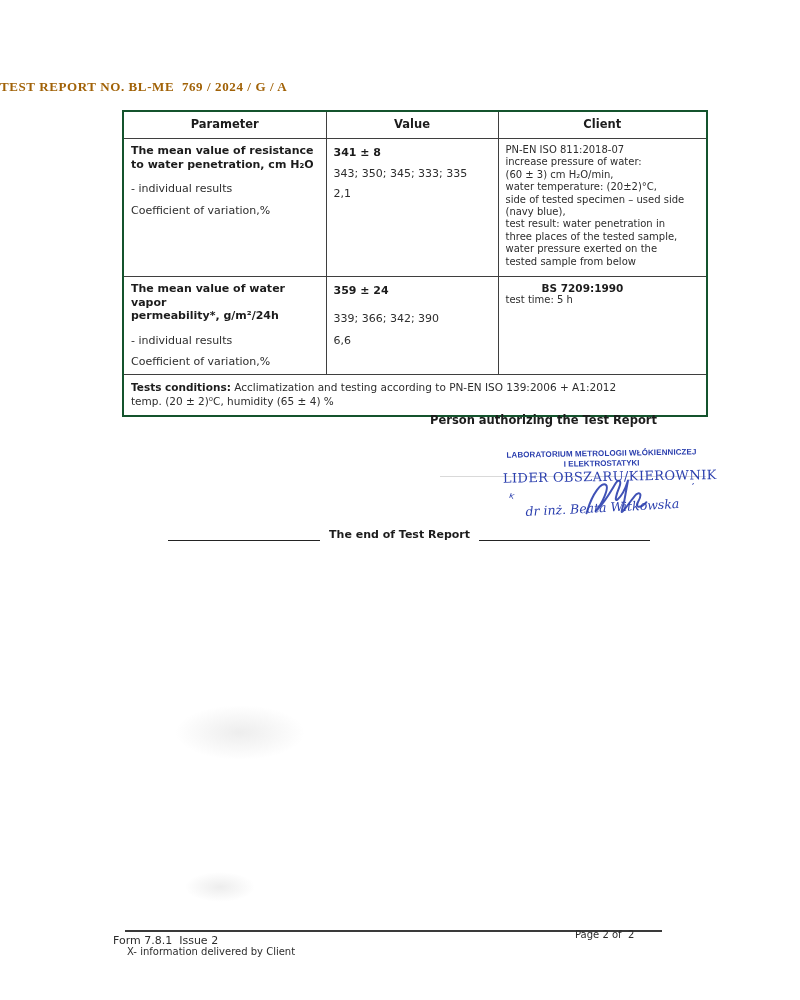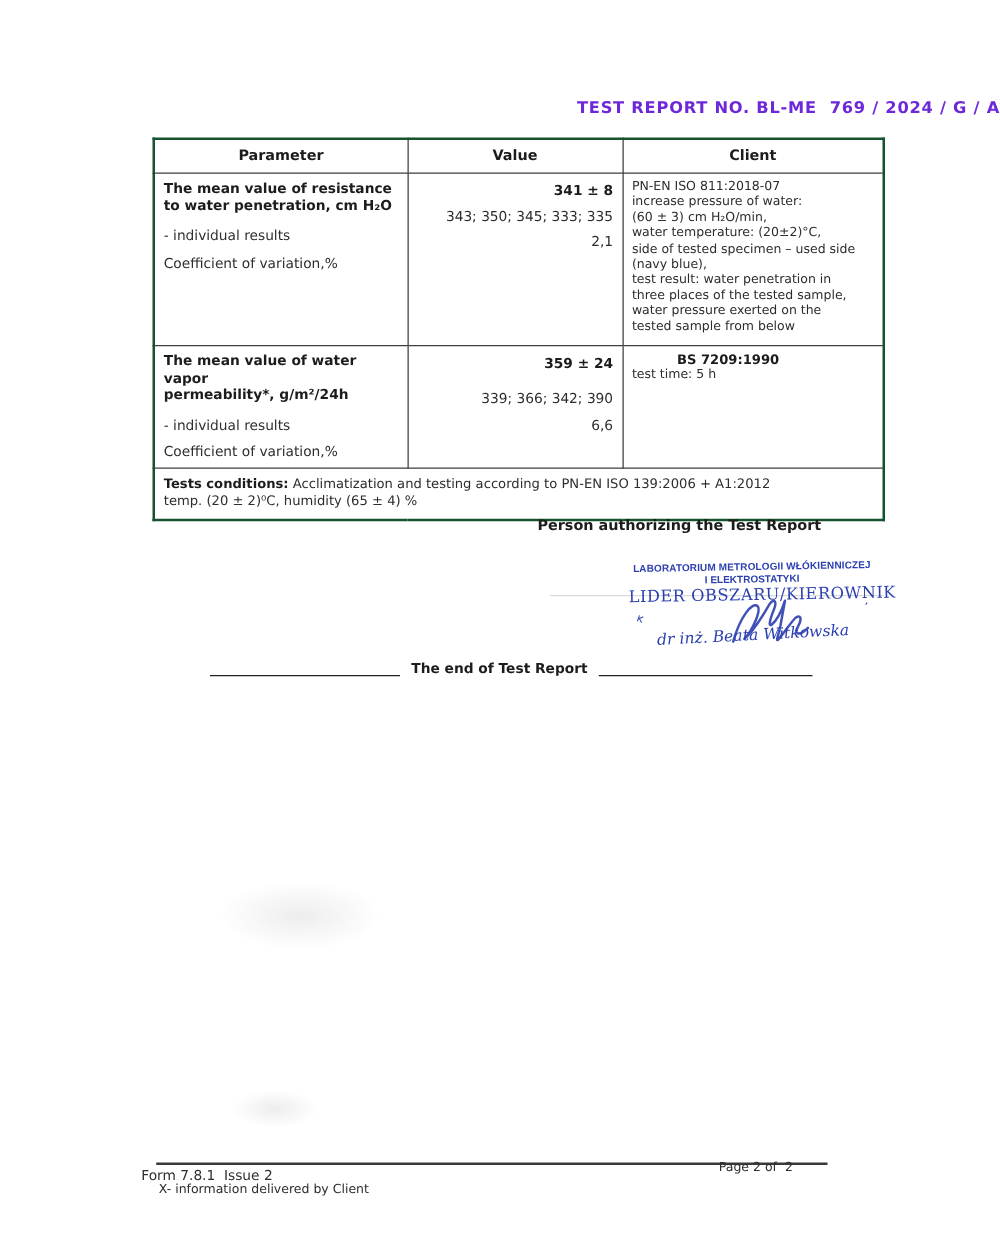--- a/index.html
+++ b/index.html
@@ -5,39 +5,39 @@
   html,body { margin:0; padding:0; background:#ffffff; }
   .page {
     position:relative; width:800px; height:1000px; background:#ffffff;
     font-family:"DejaVu Sans", sans-serif; color:#2d2d2d; overflow:hidden;
   }
   .pre-line { white-space:pre-line; }
   .bold { font-weight:bold; color:#1c1c1c; }
 
   .title {
     position:absolute; top:79px; left:0; width:100%;
-    text-align:right; font-weight:bold; font-size:13px;
-    letter-spacing:0.6px; color:#6d28d9; white-space:pre;
+    text-align:left; font-weight:bold; font-size:13px;
+    letter-spacing:0.6px; color:#a16207; white-space:pre;font-family:Liberation Serif, serif;
   }
 
   table.report-table {
     position:absolute; top:110px; left:122px; width:584px;
     border-collapse:collapse; table-layout:fixed;
     border:2px solid #14532d;
   }
   table.report-table th, table.report-table td {
     border:1px solid #3f3f3f; vertical-align:top; padding:5px 7px;
   }
   th.hdr { font-size:11.5px; font-weight:bold; color:#1c1c1c;
     text-align:center; height:16px; vertical-align:middle; padding:4px; }
   td.param { font-size:11px; line-height:13.5px; }
   .param-title { font-weight:bold; color:#1c1c1c; }
   .param-sub  { margin-top:11px; }
   .param-sub2 { margin-top:8px; }
-  td.val { font-size:11px; text-align:right; line-height:13.5px; }
+  td.val { font-size:11px; text-align:left; line-height:13.5px; }
   .val-mean { font-weight:bold; color:#1c1c1c; margin-top:2px; }
   .val-ind  { margin-top:7px; }
   .val-cv   { margin-top:7px; }
   td.rem { font-size:10px; line-height:12.4px; padding-top:4px; }
   .rem-bold { font-weight:bold; font-size:10.5px; color:#1c1c1c;margin-left:36px; }
   tr.row1 { height:138px; }
   tr.row2 { height:82px;  }
   tr.cond { height:42px;  }
   td.cond-cell { font-size:10.5px; line-height:14px; padding:4px 8px; }
 

